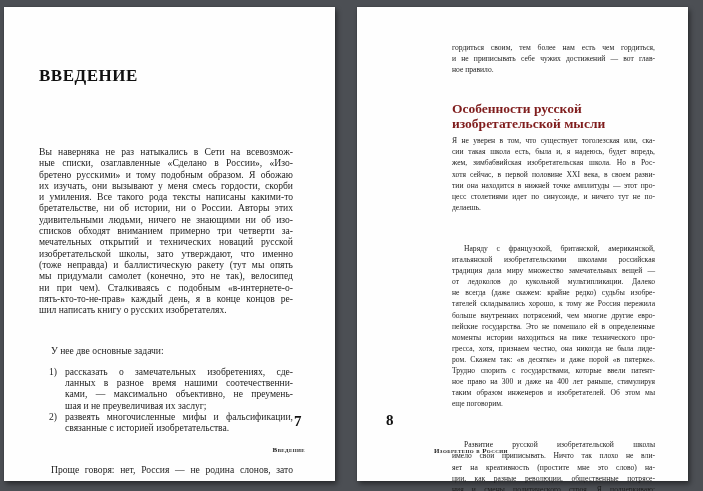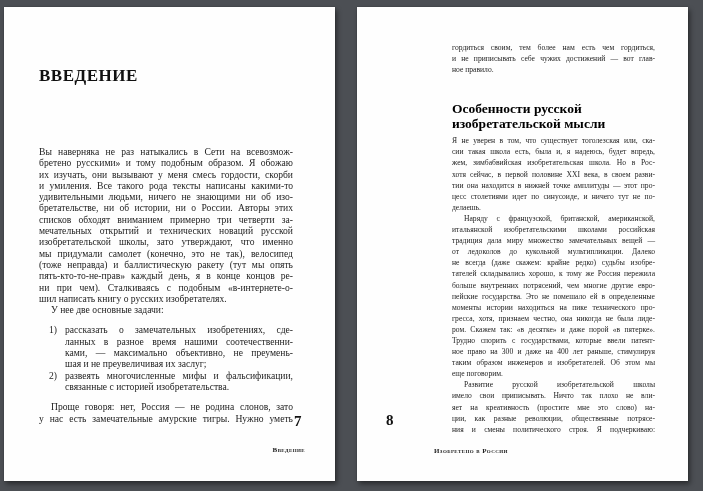--- a/index.html
+++ b/index.html
@@ -53,31 +53,31 @@
     font-weight: bold;
     letter-spacing: 0.5px;
     margin: 0 0 60px 0;
     color: #111;
   }
   .section-title {
     font-size: 13.5px;
     line-height: 14.5px;
     font-weight: bold;
     margin: 27px 0 4px 0;
-    color: #000000;
+    color: #7f1d1d;
   }
 
   .para { margin: 0; }
   .ln {
     text-align: justify;
     text-align-last: justify;
     white-space: normal;
   }
   .ln.end { text-align-last: left; }
-  .ln.ind { text-indent: 12px; }
+  .ln.ind { text-indent: 12px; margin-top: 30px; }
 
   .list { margin: 9px 0; }
   .li { position: relative; padding-left: 26px; }
   .li .marker { position: absolute; left: 10px; top: 0; }
   .gap-before { margin-top: 9px; }
 
   .pagenum {
     position: absolute;
     font-size: 15px;
     font-weight: bold;
@@ -100,32 +100,33 @@
 </head>
 <body>
 
 <div class="stage">
 
   <div class="page page-left">
     <div class="content content-left">
         <div class="chapter-title">ВВЕДЕНИЕ</div>
         <div class="para">
           <div class="ln">Вы наверняка не раз натыкались в Сети на всевозмож-</div>
+          <div class="ln">ные списки, озаглавленные «Сделано в России», «Изо-</div>
           <div class="ln">бретено русскими» и тому подобным образом. Я обожаю</div>
           <div class="ln">их изучать, они вызывают у меня смесь гордости, скорби</div>
           <div class="ln">и умиления. Все такого рода тексты написаны какими-то</div>
+          <div class="ln">бретательстве, ни об истории, ни о России. Авторы этих</div>
           <div class="ln">удивительными людьми, ничего не знающими ни об изо-</div>
-          <div class="ln">бретательстве, ни об истории, ни о России. Авторы этих</div>
           <div class="ln">списков обходят вниманием примерно три четверти за-</div>
           <div class="ln">мечательных открытий и технических новаций русской</div>
           <div class="ln">изобретательской школы, зато утверждают, что именно</div>
+          <div class="ln">(тоже неправда) и баллистическую ракету (тут мы опять</div>
           <div class="ln">мы придумали самолет (конечно, это не так), велосипед</div>
-          <div class="ln">(тоже неправда) и баллистическую ракету (тут мы опять</div>
+          <div class="ln">ни при чем). Сталкиваясь с подобным «в-интернете-о-</div>
           <div class="ln">пять-кто-то-не-прав» каждый день, я в конце концов ре-</div>
-          <div class="ln">ни при чем). Сталкиваясь с подобным «в-интернете-о-</div>
           <div class="ln end">шил написать книгу о русских изобретателях.</div>
         </div>
         <div class="para">
           <div class="ln ind end">У нее две основные задачи:</div>
         </div>
         <div class="list">
           <div class="li">
             <span class="marker">1)</span>
             <div class="ln">рассказать о замечательных изобретениях, сде-</div>
             <div class="ln">ланных в разное время нашими соотечественни-</div>
@@ -133,21 +134,20 @@
             <div class="ln end">шая и не преувеличивая их заслуг;</div>
           </div>
           <div class="li">
             <span class="marker">2)</span>
             <div class="ln">развеять многочисленные мифы и фальсификации,</div>
             <div class="ln end">связанные с историей изобретательства.</div>
           </div>
         </div>
         <div class="para gap-before">
           <div class="ln ind">Проще говоря: нет, Россия — не родина слонов, зато</div>
-          <div class="ln">у нас есть замечательные амурские тигры. Нужно уметь</div>
         </div>
       </div>
     <div class="pagenum pagenum-left">7</div>
     <div class="running-footer footer-left">Введение</div>
   </div>
 
   <div class="page page-right">
     <div class="content content-right">
         <div class="para">
           <div class="ln">гордиться своим, тем более нам есть чем гордиться,</div>

